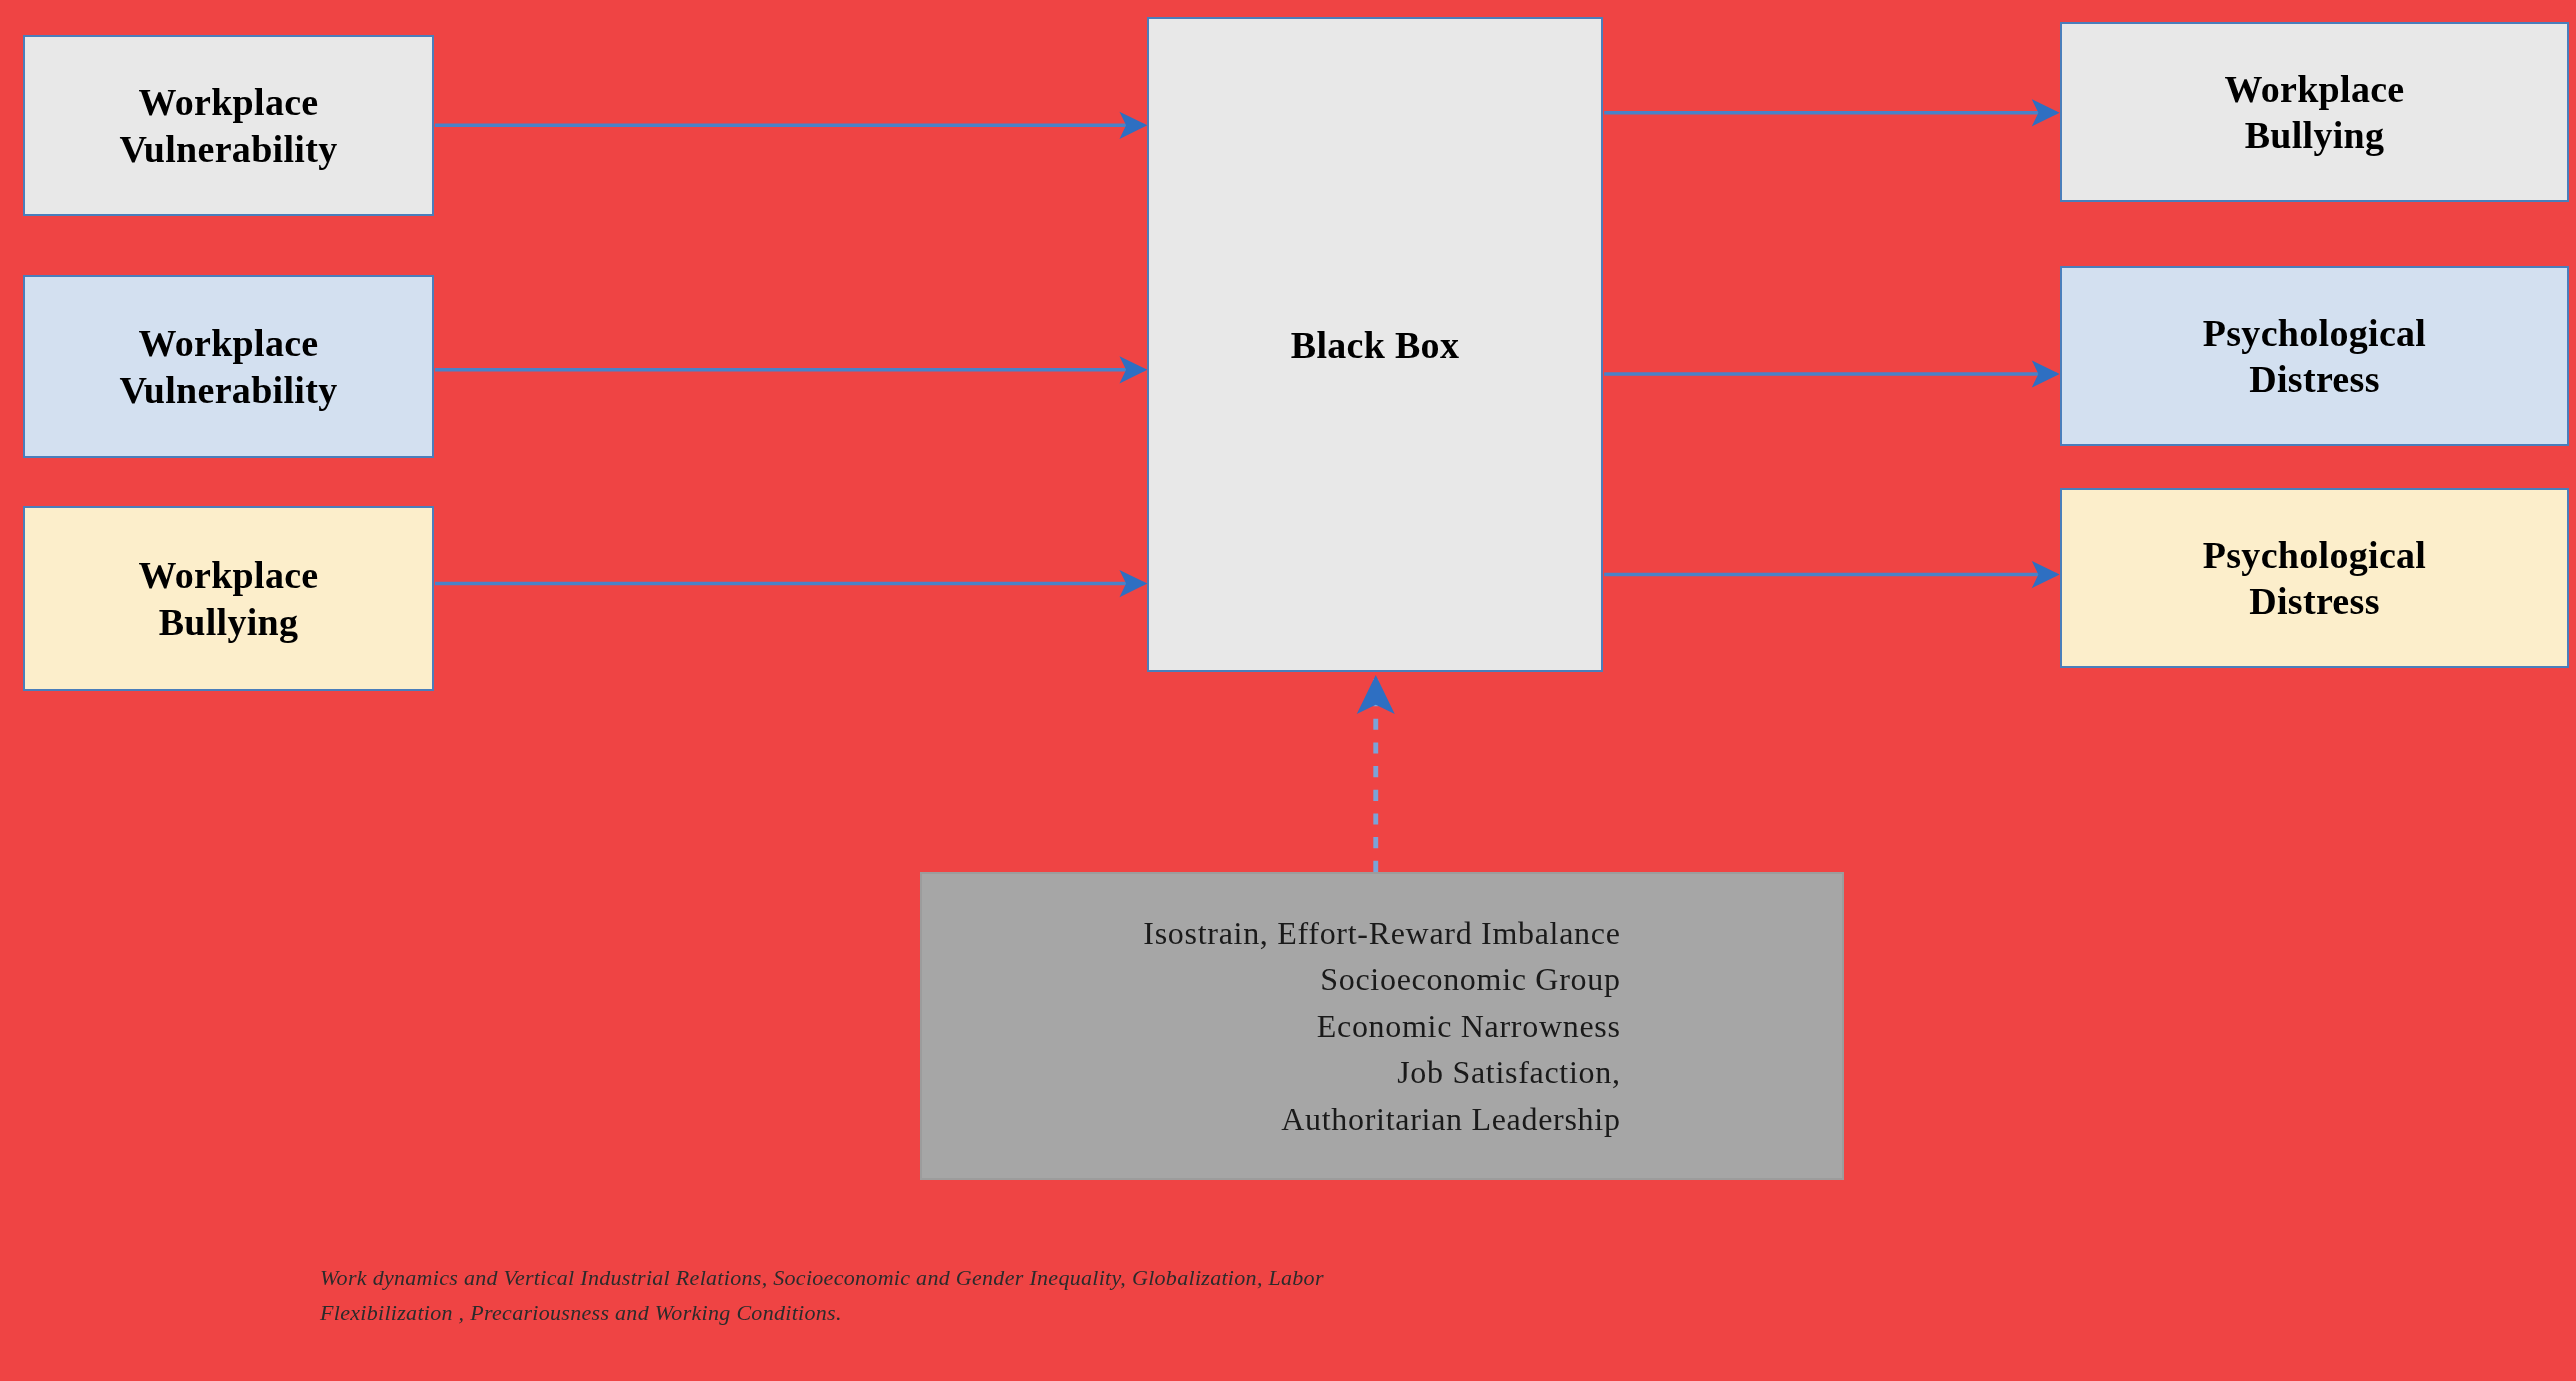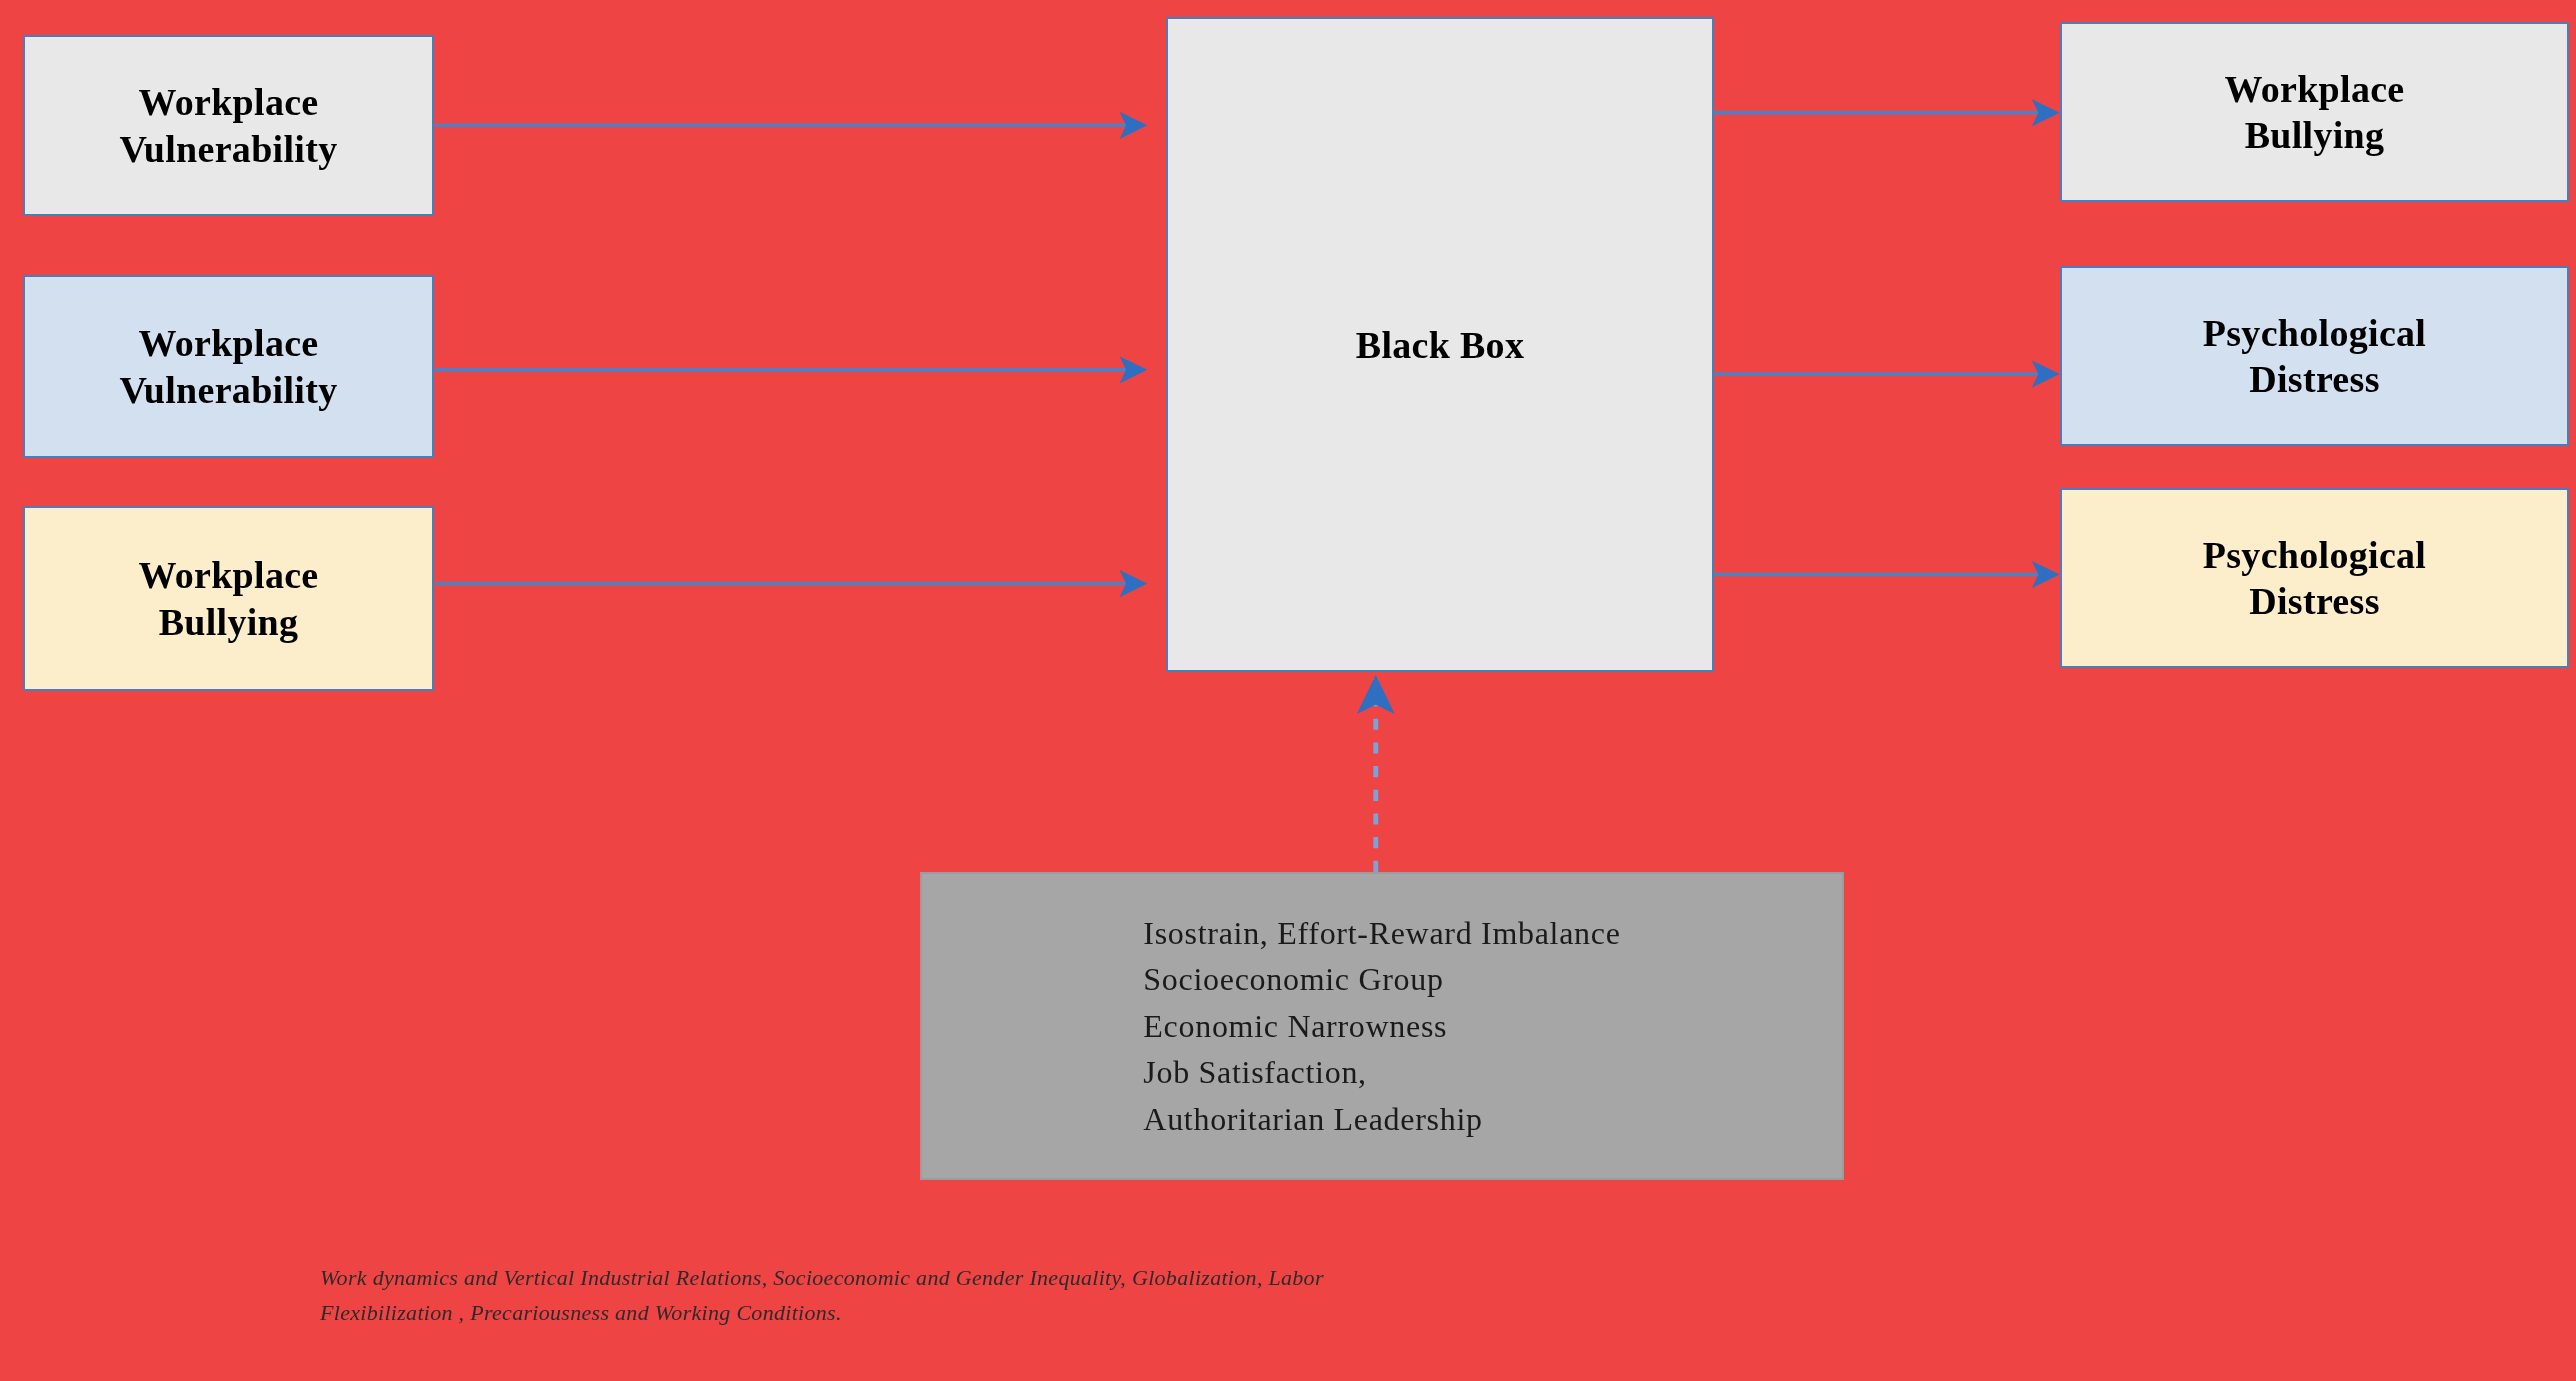--- a/index.html
+++ b/index.html
@@ -45,21 +45,21 @@
 
   
   .moderator {
     position: absolute;
     box-sizing: border-box;
     background: #a6a6a6;
     border: 2.1px solid #9c9c9c;
     display: flex;
     align-items: center;
     justify-content: center;
-    text-align: left;
+    text-align: right;
   }
   .moderator-label {
     display: block;
     white-space: pre-line;
     color: #1a1a1a;
     font-family: "Liberation Serif", "DejaVu Serif", serif;
     font-size: 32px;
     line-height: 1.45;
     letter-spacing: 0.7px;
   }
@@ -120,21 +120,21 @@
   <div class="node fill-blue" style="left:23px; top:275px; width:411px; height:183px; font-size:38px;">
     <span class="node-label">Workplace
 Vulnerability</span>
   </div>
 
   <div class="node fill-yellow" style="left:23px; top:506px; width:411px; height:185px; font-size:38px;">
     <span class="node-label">Workplace
 Bullying</span>
   </div>
 
-  <div class="node fill-grey" style="left:1147px; top:17.4px; width:548px; height:655px; font-size:38px;margin-left:19px;">
+  <div class="node fill-grey" style="left:1147px; top:17.4px; width:456px; height:655px; font-size:38px;">
     <span class="node-label">Black Box</span>
   </div>
 
   <div class="node fill-grey" style="left:2060px; top:22px; width:509px; height:180px; font-size:38px;">
     <span class="node-label">Workplace
 Bullying</span>
   </div>
 
   <div class="node fill-blue" style="left:2060px; top:266px; width:509px; height:180px; font-size:38px;">
     <span class="node-label">Psychological

